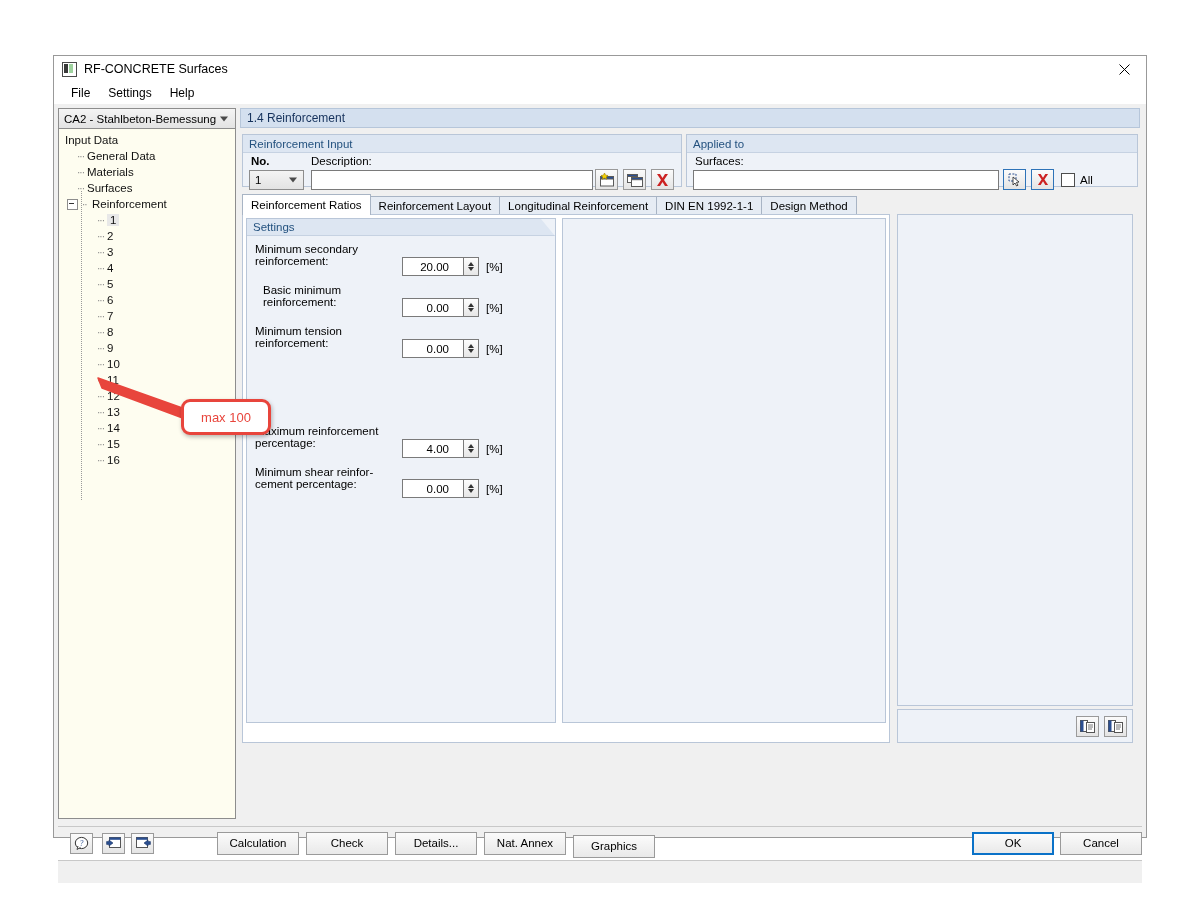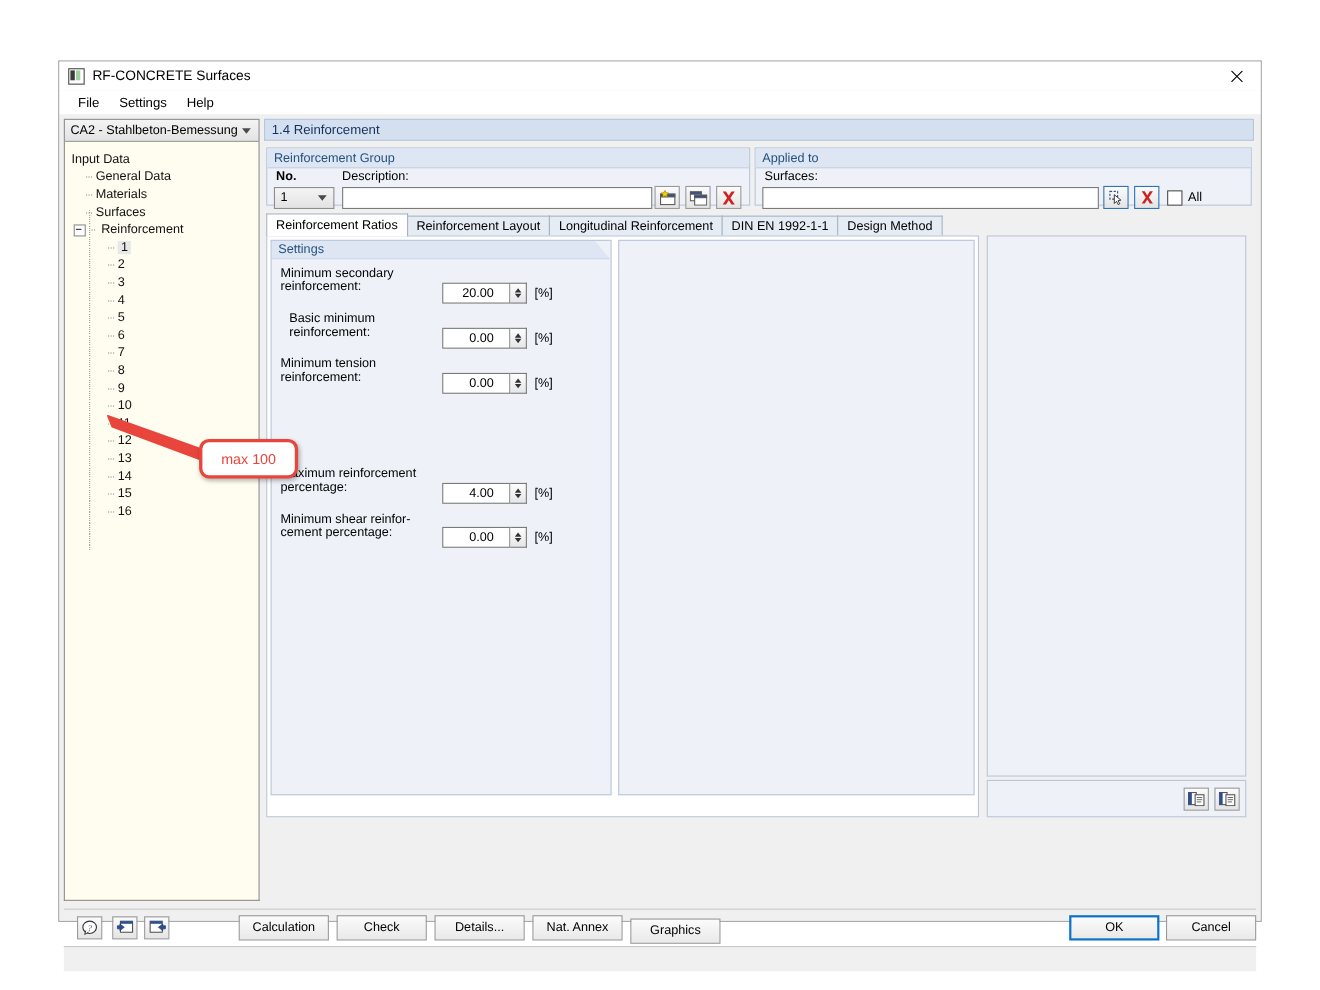--- a/index.html
+++ b/index.html
@@ -108,21 +108,21 @@
     border-top: 5px solid #4a4a4a;
   }
   .tree-box {
     width: 178px;
     height: 690px;
     box-sizing: border-box;
     border: 1px solid #8d8d8d;
     border-top: none;
     background: #fefdf0;
     overflow: hidden;
-    padding-top: 8px;
+    padding-top: 3px;
     position: relative;
   }
   .tree-row {
     display: flex; align-items: center;
     height: 16px;
     font-size: 11.5px;
     color: #111;
     position: relative;
     cursor: default;
     white-space: nowrap;
@@ -518,21 +518,21 @@
       </div>
 
       <div class="main-panel">
 
         <div class="panel-header">
           <span>1.4 Reinforcement</span>
         </div>
 
         <div class="groupbox" style="left:2px; top:26px; width:440px; height:53px;">
           <div class="group-title">
-            <span>Reinforcement Group</span>
+            <span>Reinforcement Input</span>
           </div>
           <div style="position:absolute; left:8px; top:20px;font-weight:bold;" class="fld-label">No.</div>
           <div style="position:absolute; left:68px; top:20px;" class="fld-label">Description:</div>
 
           <div style="position:absolute; left:6px; top:35px; width:55px; height:20px; box-sizing:border-box;
                       border:1px solid #8d8d8d; background:linear-gradient(#f4f4f4,#e3e3e3);
                       display:flex; align-items:center; padding-left:5px; font-size:11.5px;">
             <span>1</span>
             <span style="position:absolute; right:6px; top:50%; transform:translateY(-50%); width:0;height:0;
                          border-left:4px solid transparent; border-right:4px solid transparent; border-top:5px solid #4a4a4a;"></span>

